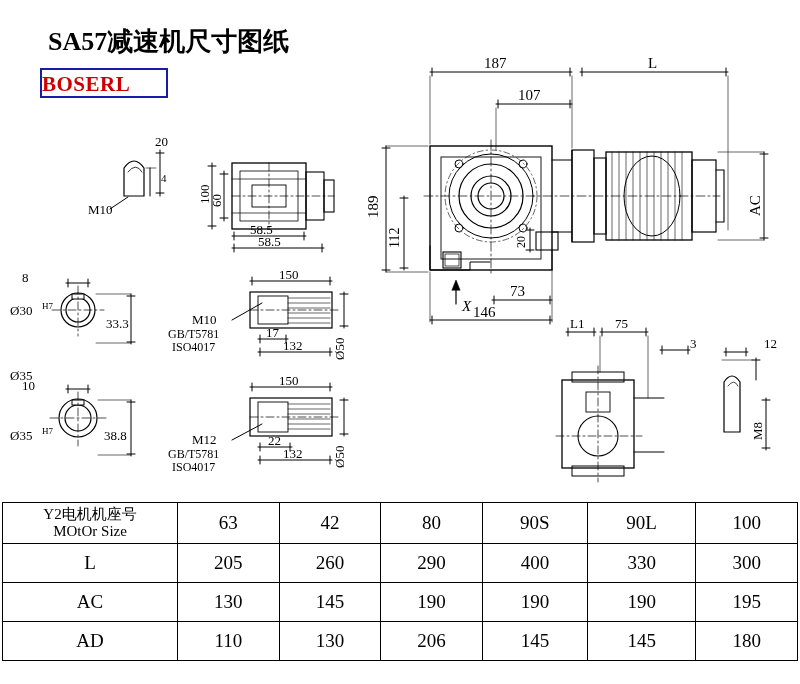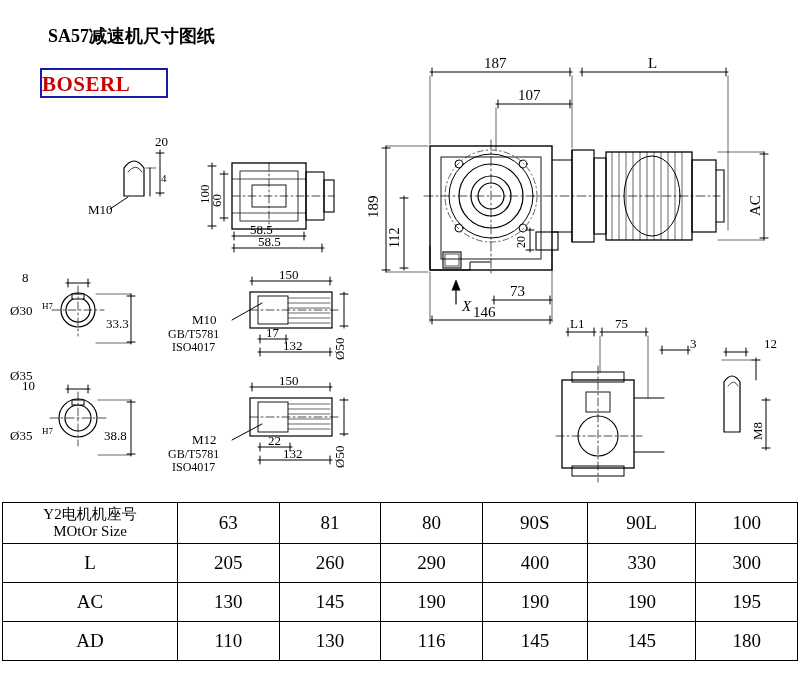--- a/index.html
+++ b/index.html
@@ -1,19 +1,19 @@
 <!DOCTYPE html>
 <html><head>
 <meta charset="utf-8">
 <style>
   html,body{margin:0;padding:0;background:#ffffff;}
   body{width:800px;height:684px;position:relative;font-family:"Liberation Serif",serif;color:#000;overflow:hidden;}
   .page{position:absolute;left:0;top:0;width:800px;height:684px;}
 
-  .title{position:absolute;left:48px;top:24px;font-family:"Liberation Serif",serif;font-size:18px;font-weight:bold;letter-spacing:0px;white-space:nowrap;}
+  .title{position:absolute;left:48px;top:24px;font-family:"Liberation Serif",serif;font-size:26px;font-weight:bold;letter-spacing:0px;white-space:nowrap;}
 
   .logo{position:absolute;left:40px;top:68px;width:128px;height:30px;border:2px solid #1a1aa8;box-sizing:border-box;}
   .logo span{position:absolute;left:0;top:2px;font-family:"Liberation Serif",serif;font-weight:bold;font-size:21px;color:#cc0000;letter-spacing:0.5px;}
 
   svg.draw{position:absolute;left:0;top:0;width:800px;height:684px;}
 
   
   .tbl{position:absolute;left:2px;top:502px;width:796px;border-collapse:collapse;}
   .tbl td{border:1px solid #000;text-align:center;font-family:"Liberation Serif",serif;font-size:19px;height:36px;}
   .tbl td.lbl{width:172px;}
@@ -341,21 +341,21 @@
   </svg>
 
   <table class="tbl">
     <tbody>
       <tr>
         <td class="lbl two">
           <div>Y2电机机座号</div>
           <div>MOtOr Size</div>
         </td>
         <td>63</td>
-        <td>81</td>
+        <td>42</td>
         <td>80</td>
         <td>90S</td>
         <td>90L</td>
         <td>100</td>
       </tr>
       <tr>
         <td class="lbl">L</td>
         <td>205</td>
         <td>260</td>
         <td>290</td>
@@ -369,21 +369,21 @@
         <td>145</td>
         <td>190</td>
         <td>190</td>
         <td>190</td>
         <td>195</td>
       </tr>
       <tr>
         <td class="lbl">AD</td>
         <td>110</td>
         <td>130</td>
-        <td>116</td>
+        <td>206</td>
         <td>145</td>
         <td>145</td>
         <td>180</td>
       </tr>
     </tbody>
   </table>
 
 </div>
 
 </body></html>

